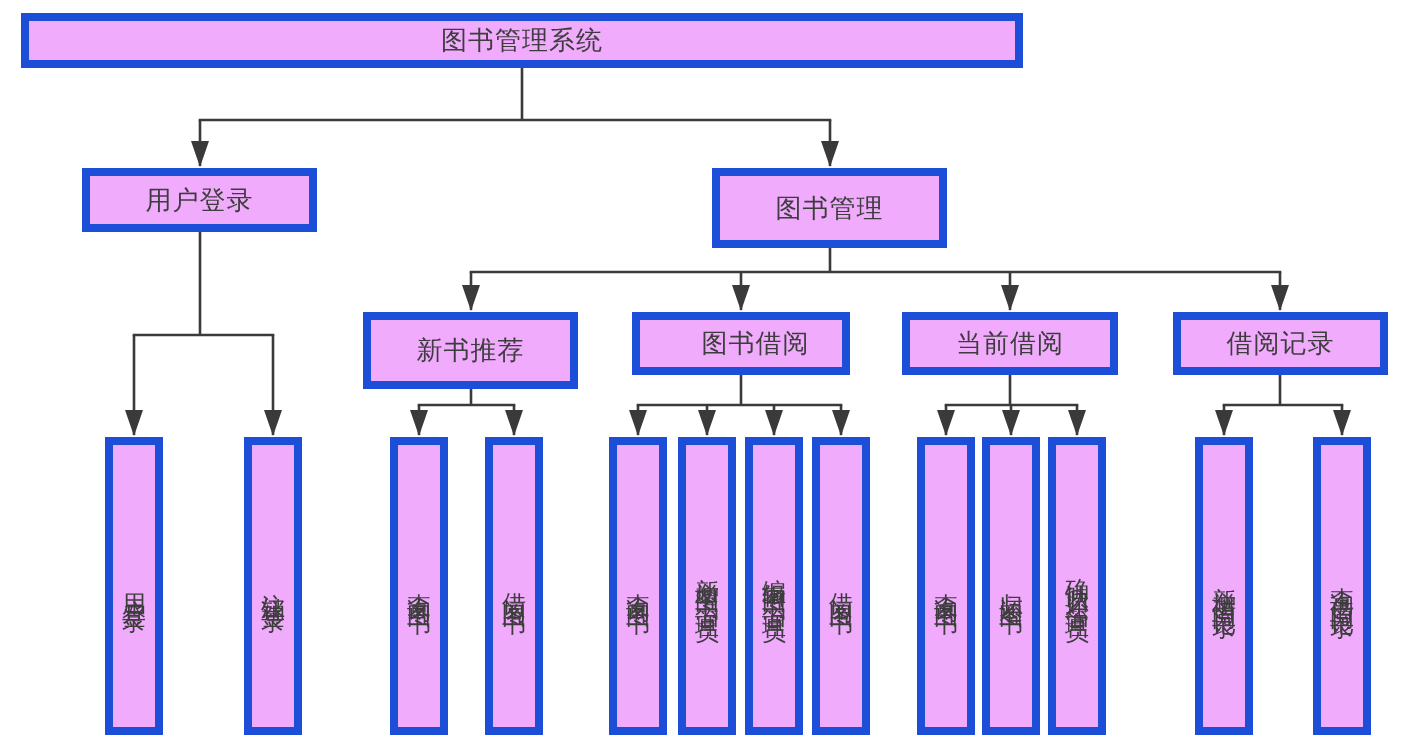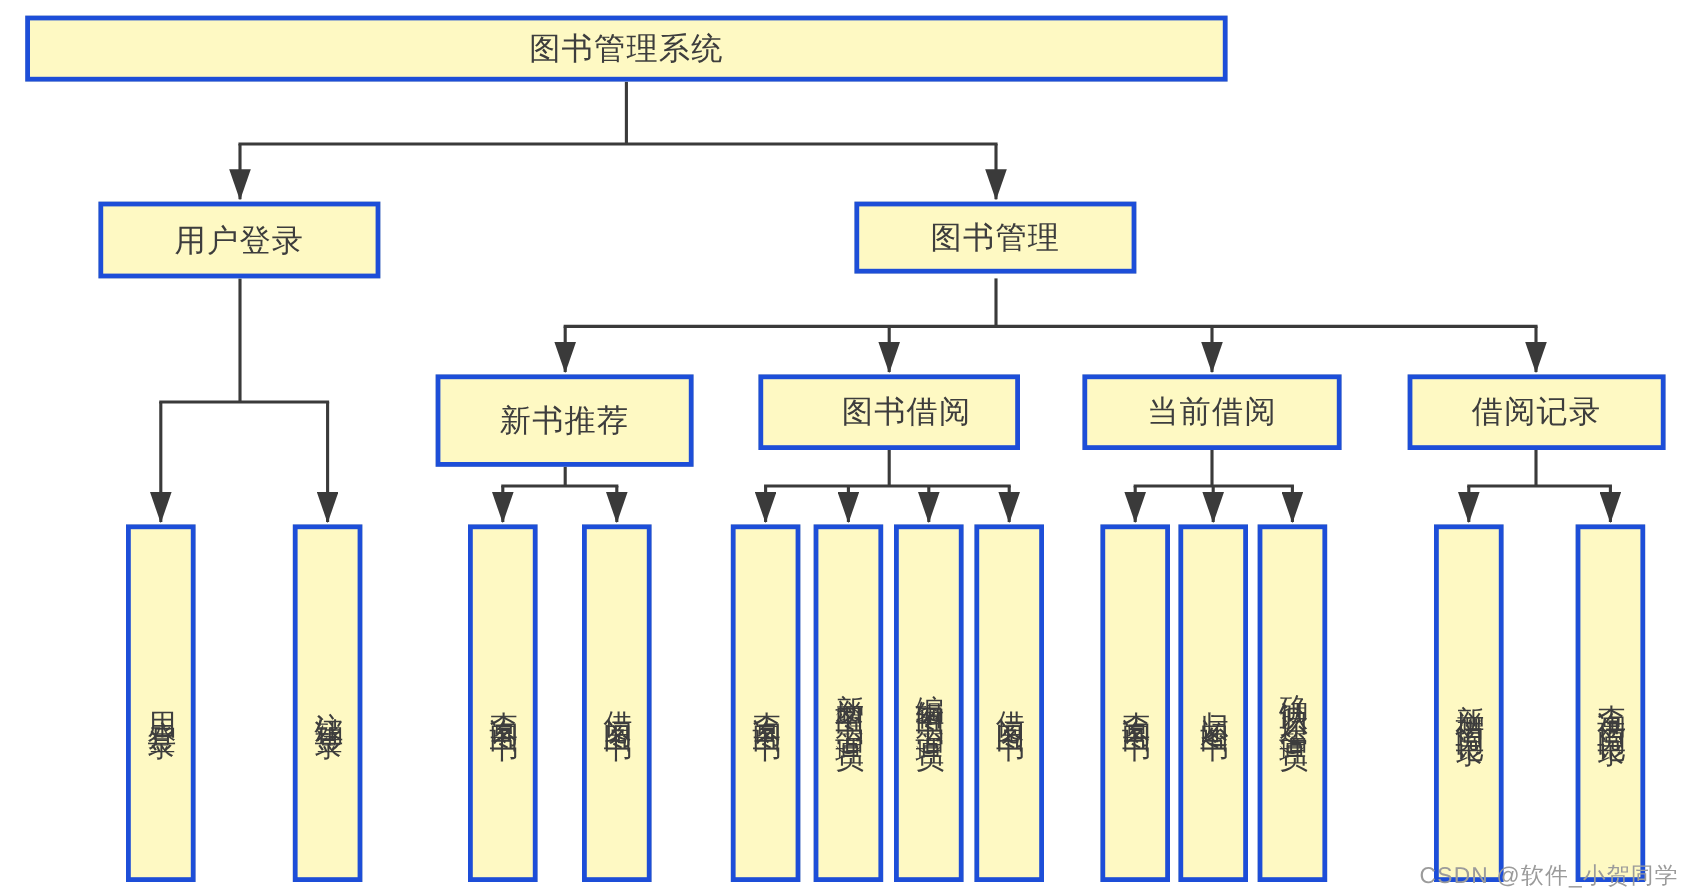--- a/index.html
+++ b/index.html
@@ -7,22 +7,22 @@
     position:relative;
     width:1405px;height:747px;
     background:#ffffff;
     font-family:"Liberation Sans","DejaVu Sans",sans-serif;
     overflow:hidden;
   }
   #wires{position:absolute;left:0;top:0;width:1405px;height:747px;}
   .node{
     position:absolute;
     box-sizing:border-box;
-    border:4px solid #1d4ed8;
-    background:#fef9c3;
+    border:8px solid #1d4ed8;
+    background:#f0abfc;
     display:flex;align-items:center;justify-content:center;
     color:#3d3d3d;
   }
   .hnode{font-size:26px;letter-spacing:1px;white-space:nowrap;}
   .vnode{
     font-size:24px;
     writing-mode:vertical-rl;
     text-orientation:mixed;
     letter-spacing:6px;
     line-height:1;
@@ -87,21 +87,21 @@
       <line x1="1280" y1="375" x2="1280" y2="405"></line>
       <line x1="1222.7" y1="405" x2="1343.3" y2="405"></line>
       <line x1="1224" y1="405" x2="1224" y2="435" marker-end="url(#ah)"></line>
       <line x1="1342" y1="405" x2="1342" y2="435" marker-end="url(#ah)"></line>
     </g>
   </svg>
 
   <div class="node hnode" style="left:21px;top:13px;width:1002px;height:55px;">图书管理系统</div>
 
   <div class="node hnode" style="left:82px;top:168px;width:235px;height:64px;">用户登录</div>
-  <div class="node hnode" style="left:712px;top:168px;width:235px;height:60px;">图书管理</div>
+  <div class="node hnode" style="left:712px;top:168px;width:235px;height:80px;">图书管理</div>
 
   <div class="node hnode" style="left:363px;top:312px;width:215px;height:77px;">新书推荐</div>
   <div class="node hnode" style="left:632px;top:312px;width:218px;height:63px;padding-left:29px;">图书借阅</div>
   <div class="node hnode" style="left:1173px;top:312px;width:215px;height:63px;">借阅记录</div>
   <div class="node hnode" style="left:902px;top:312px;width:216px;height:63px;">当前借阅</div>
 
   <div class="node vnode" style="left:105px;top:437px;width:58px;height:298px;">用户登录</div>
   <div class="node vnode" style="left:244px;top:437px;width:58px;height:298px;">注销登录</div>
 
   <div class="node vnode" style="left:390px;top:437px;width:58px;height:298px;">查询图书</div>
@@ -112,14 +112,13 @@
   <div class="node vnode" style="left:745px;top:437px;width:58px;height:298px;">编辑图书（管理员）</div>
   <div class="node vnode" style="left:812px;top:437px;width:58px;height:298px;">借阅图书</div>
 
   <div class="node vnode" style="left:917px;top:437px;width:58px;height:298px;">查询图书</div>
   <div class="node vnode" style="left:982px;top:437px;width:58px;height:298px;">归还图书</div>
   <div class="node vnode" style="left:1048px;top:437px;width:58px;height:298px;">确认归还（管理员）</div>
 
   <div class="node vnode" style="left:1195px;top:437px;width:58px;height:298px;">新增借阅记录</div>
   <div class="node vnode" style="left:1313px;top:437px;width:58px;height:298px;">查询借阅记录</div>
 
-  <div id="watermark">CSDN @软件_小贺同学</div>
 </div>
 
 </body></html>

